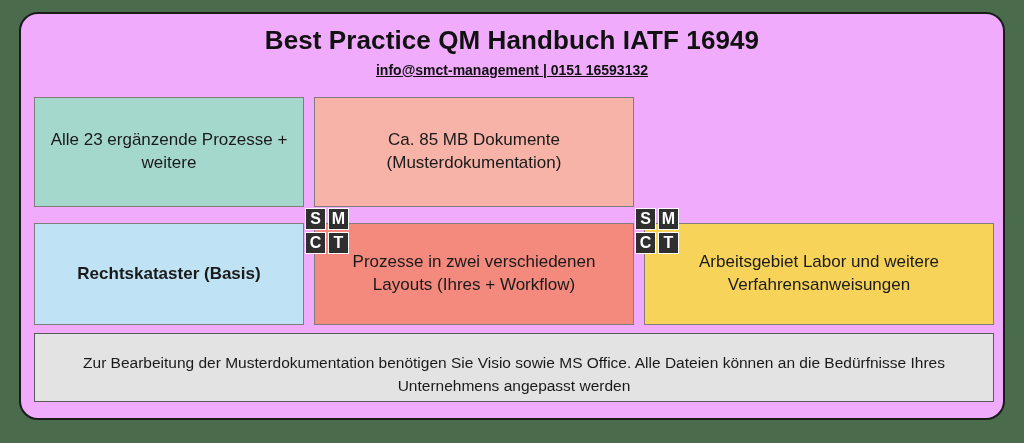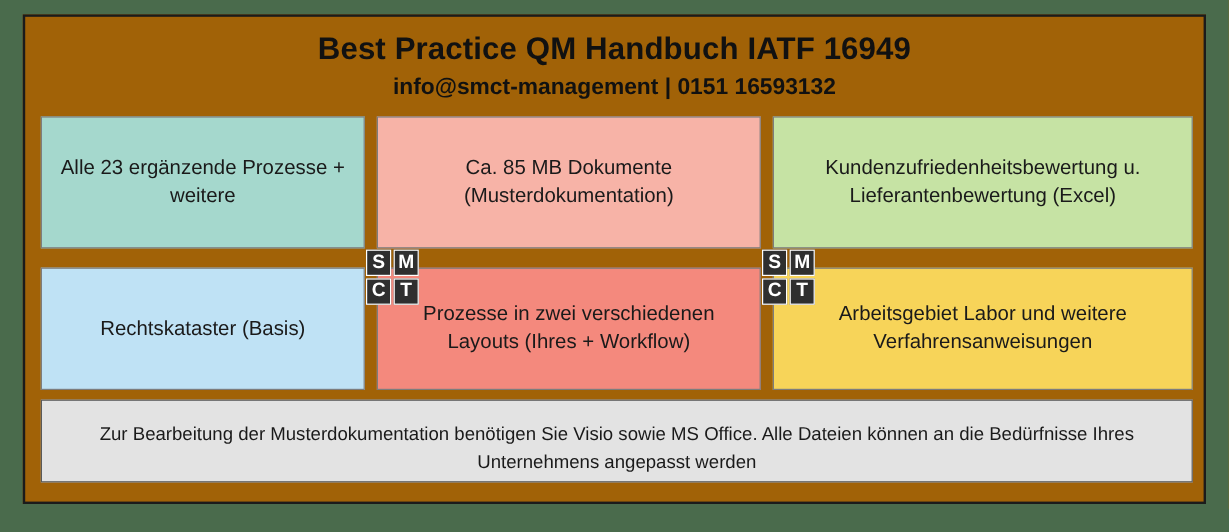--- a/index.html
+++ b/index.html
@@ -36,25 +36,26 @@
   }
   .title {
     font-size: 26px;
     font-weight: bold;
     color: #111111;
     line-height: 1.15;
     margin-top: 12px;
     letter-spacing: 0.1px;
   }
   .subtitle {
-    font-size: 19px;
+    font-size: 14px;
     font-weight: bold;
     color: #111111;
     line-height: 1.2;
     margin-top: 6px;
+    text-decoration: underline;
   }
 
   
   .grid {
     position: absolute;
     left: 13px;
     top: 83px;
     width: 960px;
     height: 228px;
   }
@@ -128,42 +129,39 @@
     line-height: 1;
     border: 1.5px solid #ffffff;
     box-sizing: border-box;
   }
   #logo-left  { left: 284px; top: 194px; }
   #logo-right { left: 614px; top: 194px; }
 </style>
 </head>
 <body style="background: rgb(74, 107, 76);">
 
-<div class="card" style="background: #a16207; border-color: rgb(27, 27, 27);">
+<div class="card" style="background: #f0abfc; border-color: rgb(27, 27, 27); border-radius: 19px;">
 
   <div class="header">
     <div class="title">Best Practice QM Handbuch IATF 16949</div>
     <div class="subtitle">info@smct-management | 0151 16593132</div>
   </div>
 
   <div class="grid">
 
     <div class="cell col-1 row-1" id="cell-0" style="background: rgb(165, 216, 205); border-color: rgb(125, 125, 125);">
       <span class="cell-text">Alle 23 ergänzende Prozesse + weitere</span>
     </div>
 
     <div class="cell col-2 row-1" id="cell-1" style="background: rgb(247, 179, 167); border-color: rgb(125, 125, 125);">
       <span class="cell-text">Ca. 85 MB Dokumente (Musterdokumentation)</span>
     </div>
 
-    <div class="cell col-3 row-1" id="cell-2" style="background: rgb(198, 227, 164); border-color: rgb(125, 125, 125);">
-      <span class="cell-text">Kundenzufriedenheitsbewertung u. Lieferantenbewertung (Excel)</span>
-    </div>
 
-    <div class="cell col-1 row-2" id="cell-3" style="background: rgb(191, 226, 245); border-color: rgb(125, 125, 125);">
+    <div class="cell col-1 row-2" id="cell-3" style="background: rgb(191, 226, 245); border-color: rgb(125, 125, 125); font-weight: bold;">
       <span class="cell-text">Rechtskataster (Basis)</span>
     </div>
 
     <div class="cell col-2 row-2" id="cell-4" style="background: rgb(244, 137, 125); border-color: rgb(125, 125, 125);">
       <span class="cell-text">Prozesse in zwei verschiedenen Layouts (Ihres + Workflow)</span>
     </div>
 
     <div class="cell col-3 row-2" id="cell-5" style="background: rgb(247, 212, 89); border-color: rgb(125, 125, 125);">
       <span class="cell-text">Arbeitsgebiet Labor und weitere Verfahrensanweisungen</span>
     </div>

